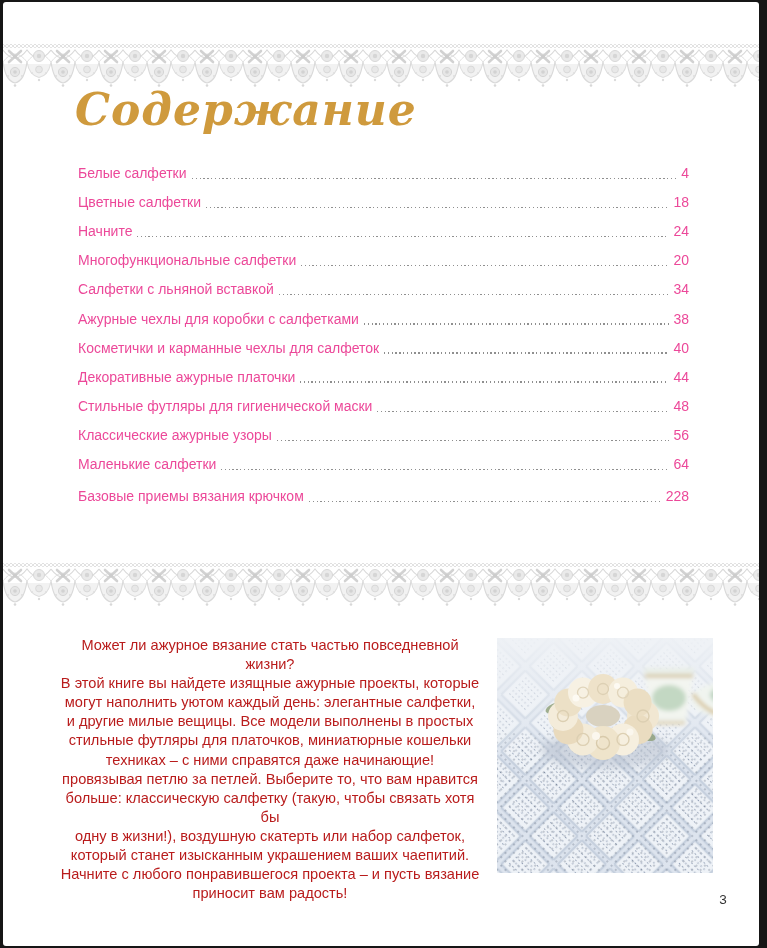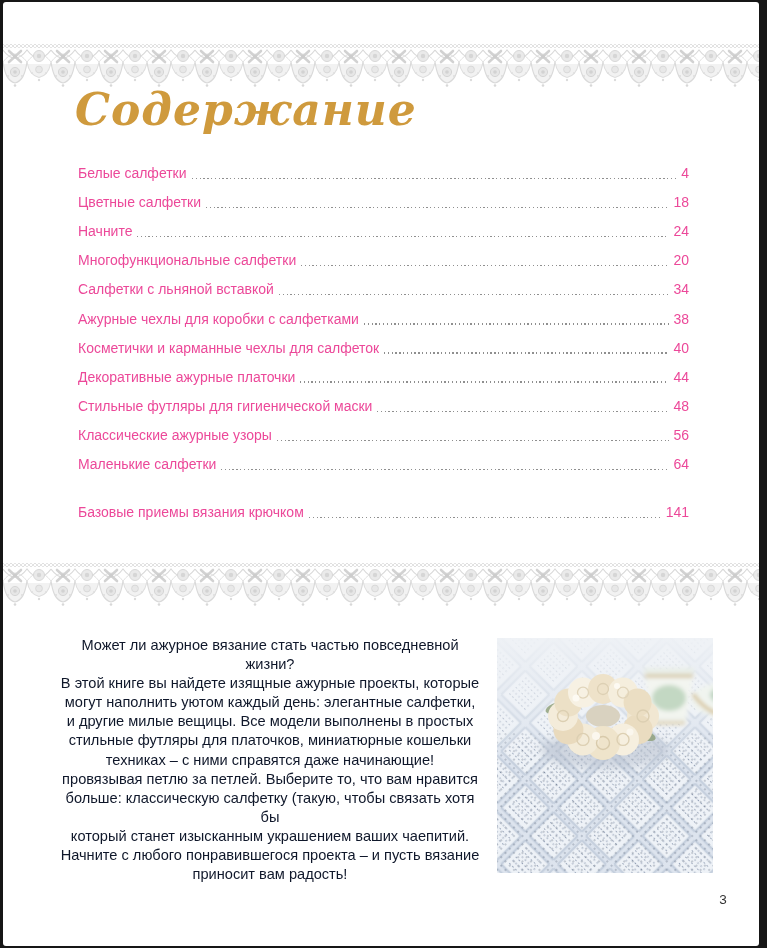--- a/index.html
+++ b/index.html
@@ -21,30 +21,30 @@
   .title {
     position:absolute; left:72px; top:82px;
     font-family:"DejaVu Serif", serif; font-style:italic; font-weight:bold;
     font-size:44px; color:#cf9a3d; letter-spacing:1px;
   }
   .toc { position:absolute; left:75px; top:156px; width:611px; }
   .toc-row {
     display:flex; align-items:flex-end; height:29.1px;
     font-size:14px; color:#ec4899;
   }
-  .toc-row:last-child { margin-top:19px; }
+  .toc-row:last-child { margin-top:3px; }
   .toc-label { white-space:nowrap; padding-right:5px; padding-bottom:6px; }
   .toc-dots {
     flex:1; height:1.3px; margin-bottom:8px;
     background-image:repeating-linear-gradient(to right, #8f8f8f 0 1.3px, transparent 1.3px 3.8px);
   }
   .toc-page { white-space:nowrap; padding-left:4px; padding-bottom:6px; }
   .intro {
     position:absolute; left:53px; top:634px; width:428px;
-    text-align:center; font-size:14.6px; line-height:19.1px; color:#0f172a;
+    text-align:center; font-size:14.6px; line-height:19.1px; color:#b91c1c;
   }
   .photo {
     position:absolute; left:494px; top:636px; width:216px; height:235px;
     overflow:hidden;
   }
   .pagenum {
     position:absolute; left:708px; top:890px; width:24px;
     text-align:center; font-size:13.5px; color:#333333;
   }
   .defs-holder { position:absolute; width:0; height:0; }
@@ -153,39 +153,40 @@
 
     <div class="toc-row">
       <span class="toc-label">Маленькие салфетки</span>
       <span class="toc-dots"></span>
       <span class="toc-page">64</span>
     </div>
 
     <div class="toc-row">
       <span class="toc-label">Базовые приемы вязания крючком</span>
       <span class="toc-dots"></span>
-      <span class="toc-page">141</span>
+      <span class="toc-page">228</span>
     </div>
   </div>
 
   <div class="lace lace-mid">
     <svg width="100%" height="48" preserveAspectRatio="none">
         <rect width="100%" height="48" fill="url(#lacePat)"></rect>
       </svg>
   </div>
 
   <div class="intro" id="intro">
       <div class="intro-line">Может ли ажурное вязание стать частью повседневной жизни?</div>
       <div class="intro-line">В этой книге вы найдете изящные ажурные проекты, которые</div>
       <div class="intro-line">могут наполнить уютом каждый день: элегантные салфетки,</div>
       <div class="intro-line">и другие милые вещицы. Все модели выполнены в простых</div>
       <div class="intro-line">стильные футляры для платочков, миниатюрные кошельки</div>
       <div class="intro-line">техниках – с ними справятся даже начинающие!</div>
       <div class="intro-line">провязывая петлю за петлей. Выберите то, что вам нравится</div>
       <div class="intro-line">больше: классическую салфетку (такую, чтобы связать хотя бы</div>
+      <div class="intro-line">одну в жизни!), воздушную скатерть или набор салфеток,</div>
       <div class="intro-line">который станет изысканным украшением ваших чаепитий.</div>
       <div class="intro-line">Начните с любого понравившегося проекта – и пусть вязание</div>
       <div class="intro-line">приносит вам радость!</div>
     </div>
 
   <div class="photo" title="white-crochet-tablecloth-with-cream-rose-wreath-and-porcelain-cup">
     <svg viewBox="0 0 216 235" width="216" height="235">
       <defs>
         <pattern id="cgrid" width="40" height="40" patternUnits="userSpaceOnUse" patternTransform="rotate(45 0 0)">
           <rect width="40" height="40" fill="#dde4ee"></rect>

